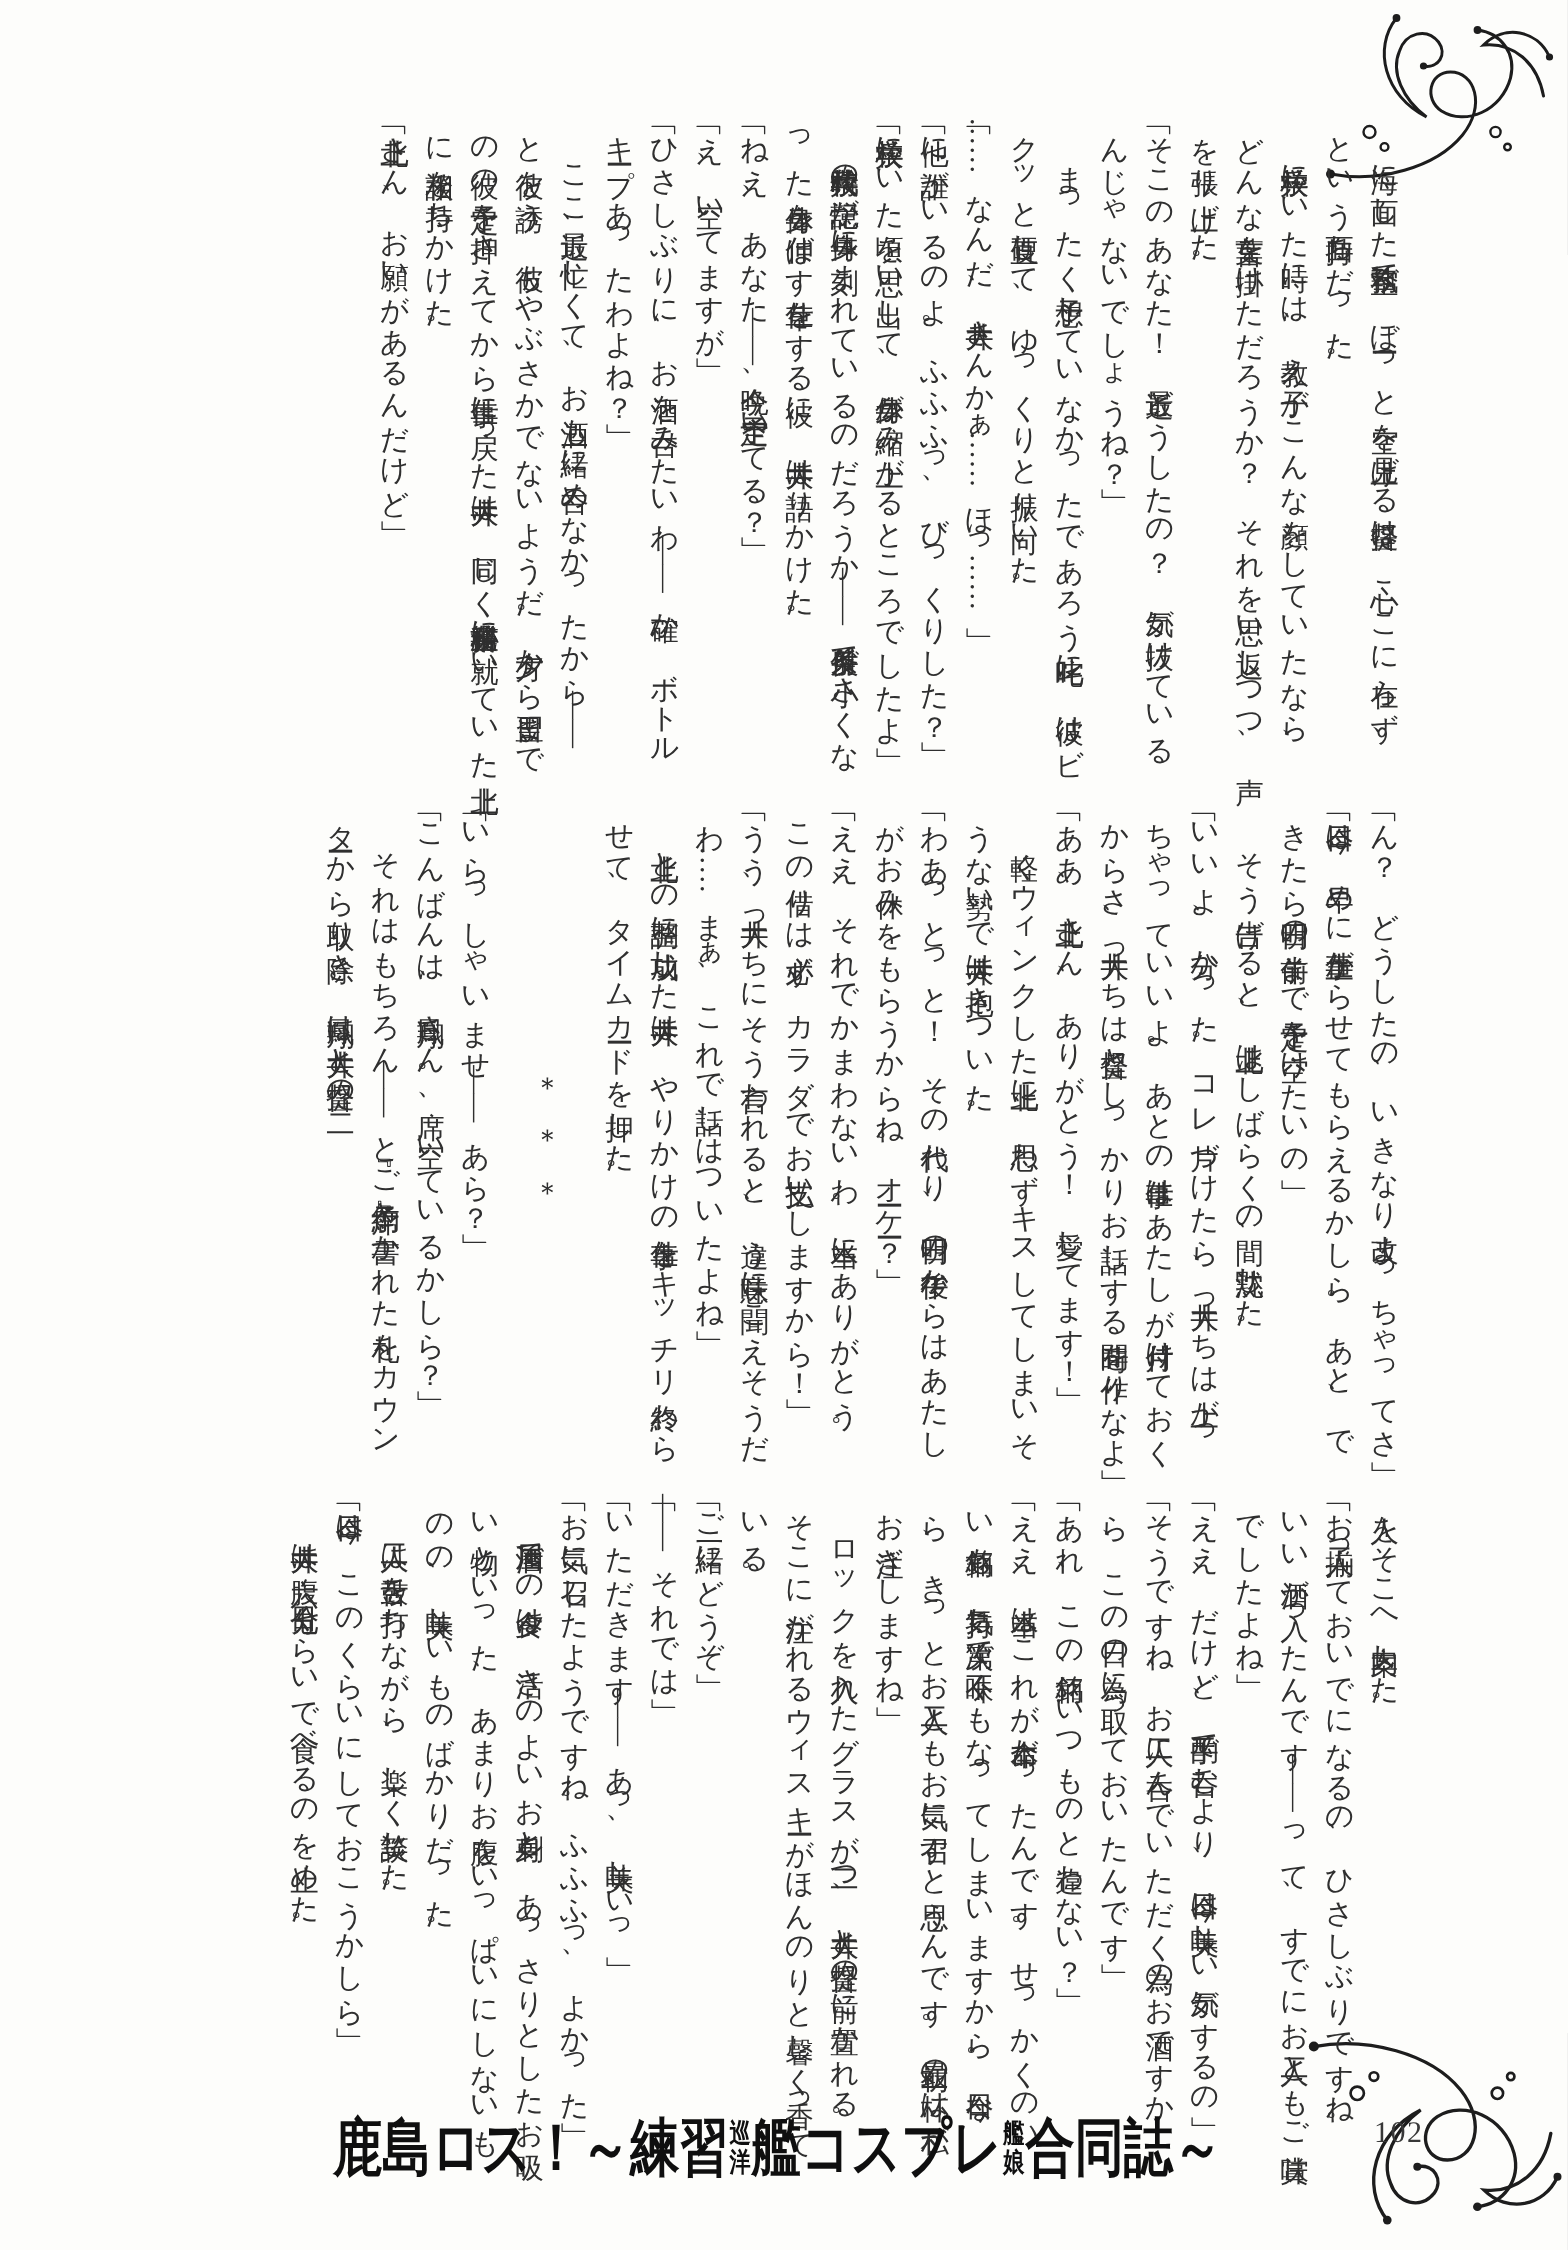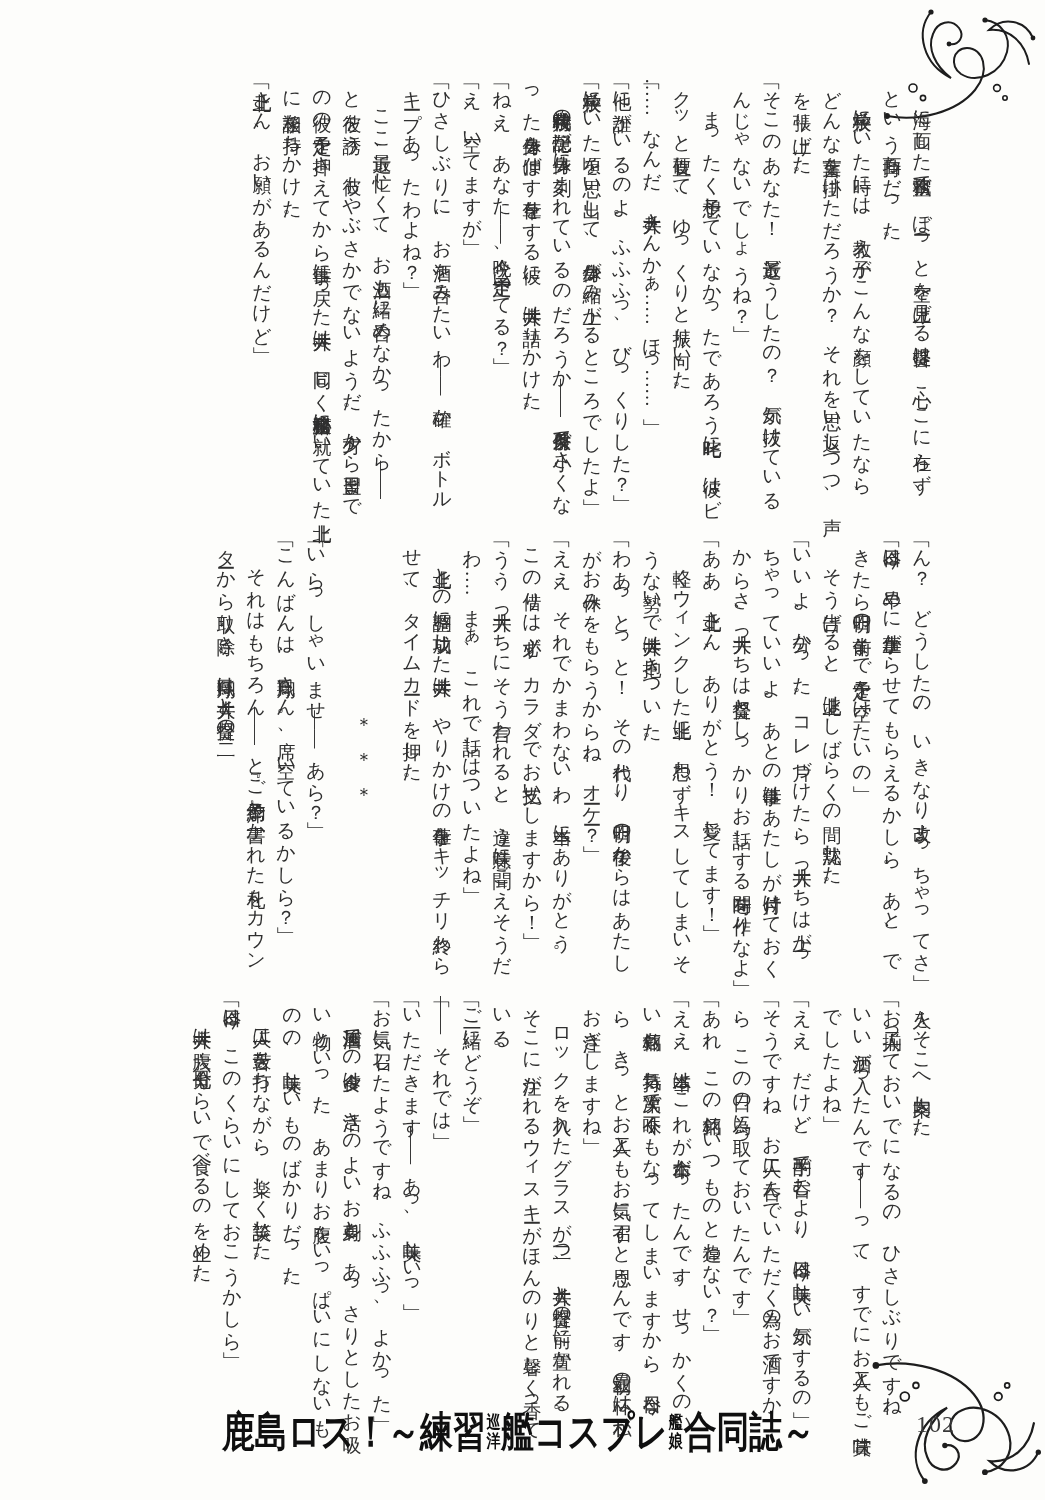--- a/index.html
+++ b/index.html
@@ -17,21 +17,21 @@
   #band2 { top:536px; height:440px; }
   #band3 { top:996px; height:446px; }
   .band p { margin:0; padding:0; }
   .band p.ind { text-indent:19px; }
   .band p.sep {
     text-align:center; letter-spacing:16px;
     margin-left:18px; margin-right:18px;
   }
   .page-number {
     position:absolute; left:916px; top:1411px;
-    font-size:24px; letter-spacing:1px; color:#383838;
+    font-size:20px; letter-spacing:1px; color:#383838;
   }
   .footer-title {
     position:absolute; left:222px; top:1404px;
     font-family:"Liberation Sans", sans-serif; font-weight:bold;
     font-size:42px; color:#0f0f0f; white-space:nowrap;
     transform:scaleX(0.78); transform-origin:left center;
     display:flex; align-items:center;
   }
   .footer-title .small-stack {
     display:inline-flex; flex-direction:column; justify-content:center;

